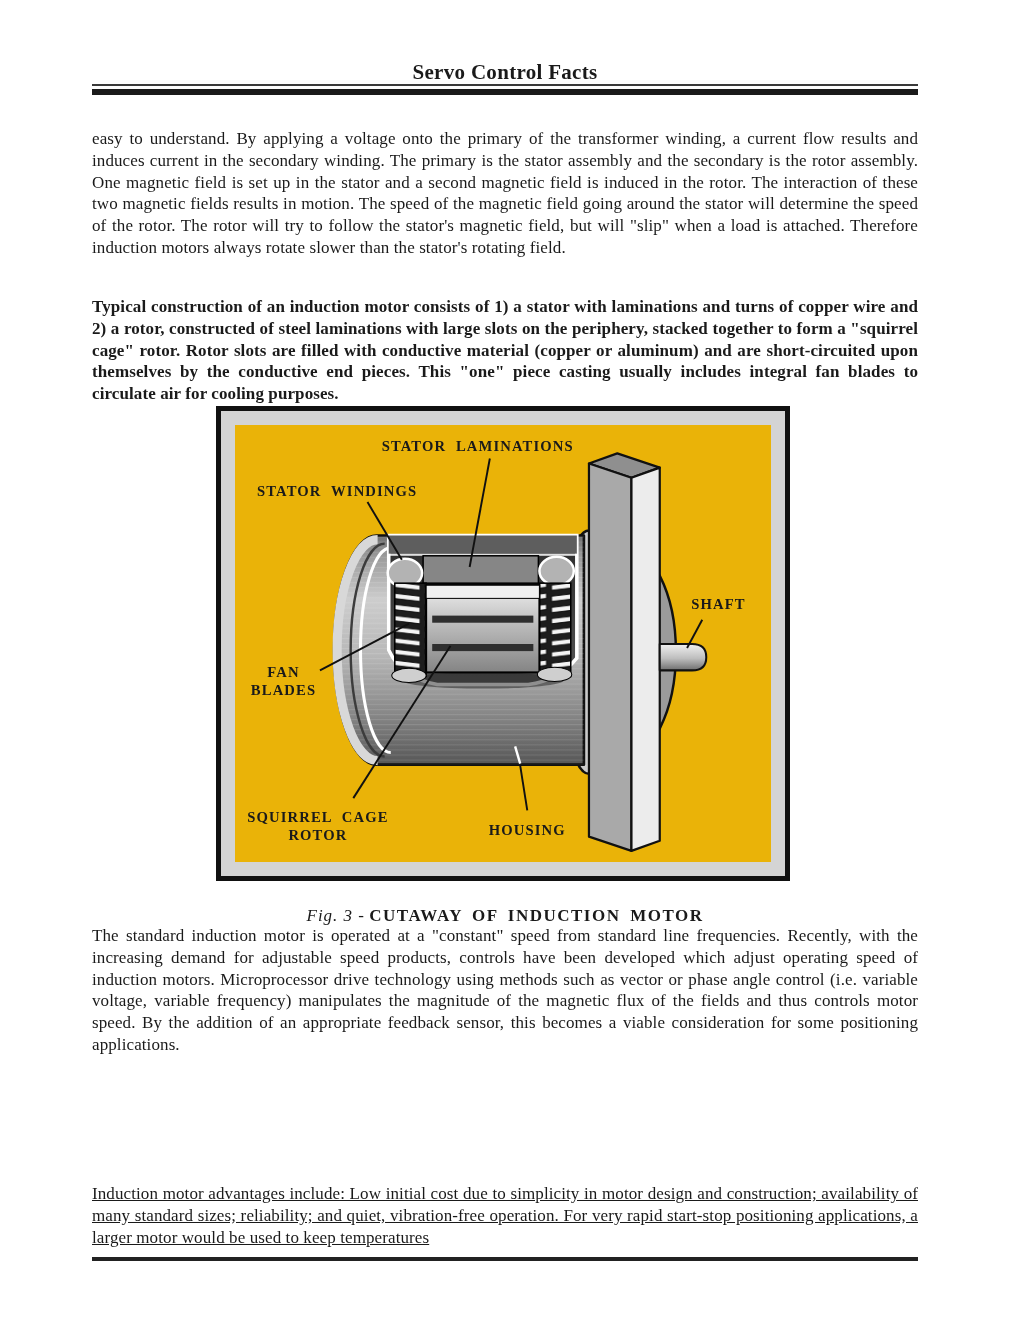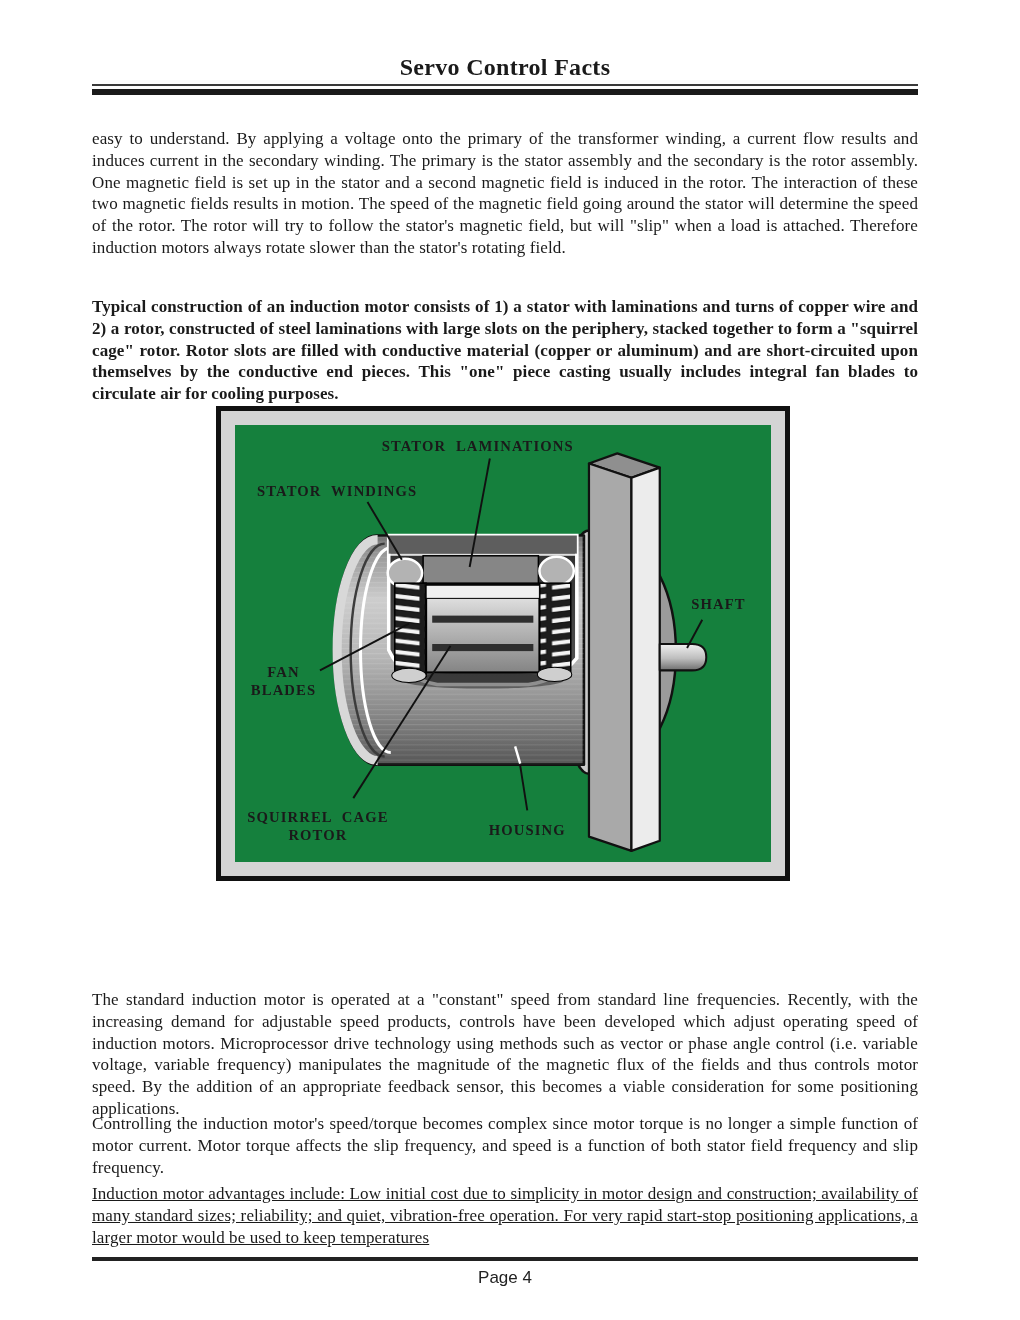--- a/index.html
+++ b/index.html
@@ -1,28 +1,28 @@
 <!DOCTYPE html>
 <html><head>
 <meta charset="utf-8">
 <style>
   html,body{margin:0;padding:0;background:#ffffff;}
   .page{position:relative;width:1020px;height:1320px;background:#ffffff;overflow:hidden;
         font-family:"Liberation Serif",serif;color:#1a1a1a;}
   .col{position:absolute;left:92px;width:826px;}
-  .doc-title{top:54px;text-align:center;font-size:24px;font-weight:bold;letter-spacing:.3px;}
+  .doc-title{top:60px;text-align:center;font-size:21px;font-weight:bold;letter-spacing:.3px;}
   .rule{position:absolute;left:92px;width:826px;background:#1a1a1a;}
   .rule-thin{top:84px;height:2px;background:#3a3a3a;}
   .rule-thick{top:89px;height:6px;}
   .para{position:absolute;left:92px;width:826px;font-size:17px;line-height:21.8px;
         text-align:justify;letter-spacing:.1px;}
-  .p1{top:116px;margin-top:12px;} .p2{top:279px;font-weight:bold;} .p3{top:972px;} .p4{top:1096px;} .p5{top:1166px;text-decoration:underline;}
+  .p1{top:116px;margin-top:12px;} .p2{top:279px;font-weight:bold;} .p3{top:908px;} .p4{top:1096px;} .p5{top:1166px;text-decoration:underline;}
   .figure{position:absolute;left:216px;top:406px;width:574px;height:475px;box-sizing:border-box;
           border:5px solid #111;background:#d4d4d4;padding:14px;}
-  .figure-panel{width:100%;height:100%;background:#15803d;}
+  .figure-panel{width:100%;height:100%;background:#eab308;}
   .figure-panel svg{display:block;width:100%;height:100%;}
   .fig-caption{position:absolute;left:92px;top:906px;width:826px;text-align:center;font-size:17px;}
   .fig-caption .figno{font-style:italic;letter-spacing:1px;}
   .fig-caption .figtitle{font-weight:bold;letter-spacing:1.5px;word-spacing:4px;}
   .footer-rule{top:1257px;height:4px;background:#222;}
   .page-num{position:absolute;left:92px;top:1268px;width:826px;text-align:center;
             font-family:"Liberation Sans",sans-serif;font-size:17px;color:#222;}
   text.lbl{font-family:"Liberation Serif",serif;font-weight:bold;font-size:14.5px;
            letter-spacing:1.1px;word-spacing:5px;fill:#1a1a1a;text-anchor:middle;}
   .leader{stroke:#111;stroke-width:1.9;fill:none;}
@@ -133,21 +133,23 @@
         <text class="lbl" x="478" y="181">SHAFT</text>
         <text class="lbl" x="48" y="249">FAN</text>
         <text class="lbl" x="48" y="266">BLADES</text>
         <text class="lbl" x="82" y="392">SQUIRREL CAGE</text>
         <text class="lbl" x="82" y="409">ROTOR</text>
         <text class="lbl" x="289" y="404">HOUSING</text>
       </svg>
     </div>
   </div>
 
+  <div class="fig-caption">
+    <span class="figno">Fig. 3 -</span>
+    <span class="figtitle">CUTAWAY OF INDUCTION MOTOR</span>
+  </div>
 
   <p class="para p3">The standard induction motor is operated at a "constant" speed from standard line frequencies.  Recently, with the increasing demand for adjustable speed products, controls have been developed which adjust operating speed of induction motors.  Microprocessor drive technology using methods such as vector or phase angle control (i.e. variable voltage, variable frequency) manipulates the magnitude of the magnetic flux of the fields and thus controls motor speed.  By the addition of an appropriate feedback sensor, this becomes a viable consideration for some positioning applications.</p>
-  <p class="para p4">Controlling the induction motor's speed/torque becomes complex since motor torque is no longer a simple function of motor current.  Motor torque affects the slip frequency, and speed is a function of both stator field frequency and slip frequency.</p>
   <p class="para p5">Induction motor advantages include:  Low initial cost due to simplicity in motor design and construction; availability of many standard sizes; reliability; and quiet, vibration-free operation.  For very rapid start-stop positioning applications, a larger motor would be used to keep temperatures</p>
 
   <div class="rule footer-rule"></div>
-  <div class="page-num">Page 4</div>
 
 </div>
 
 </body></html>

